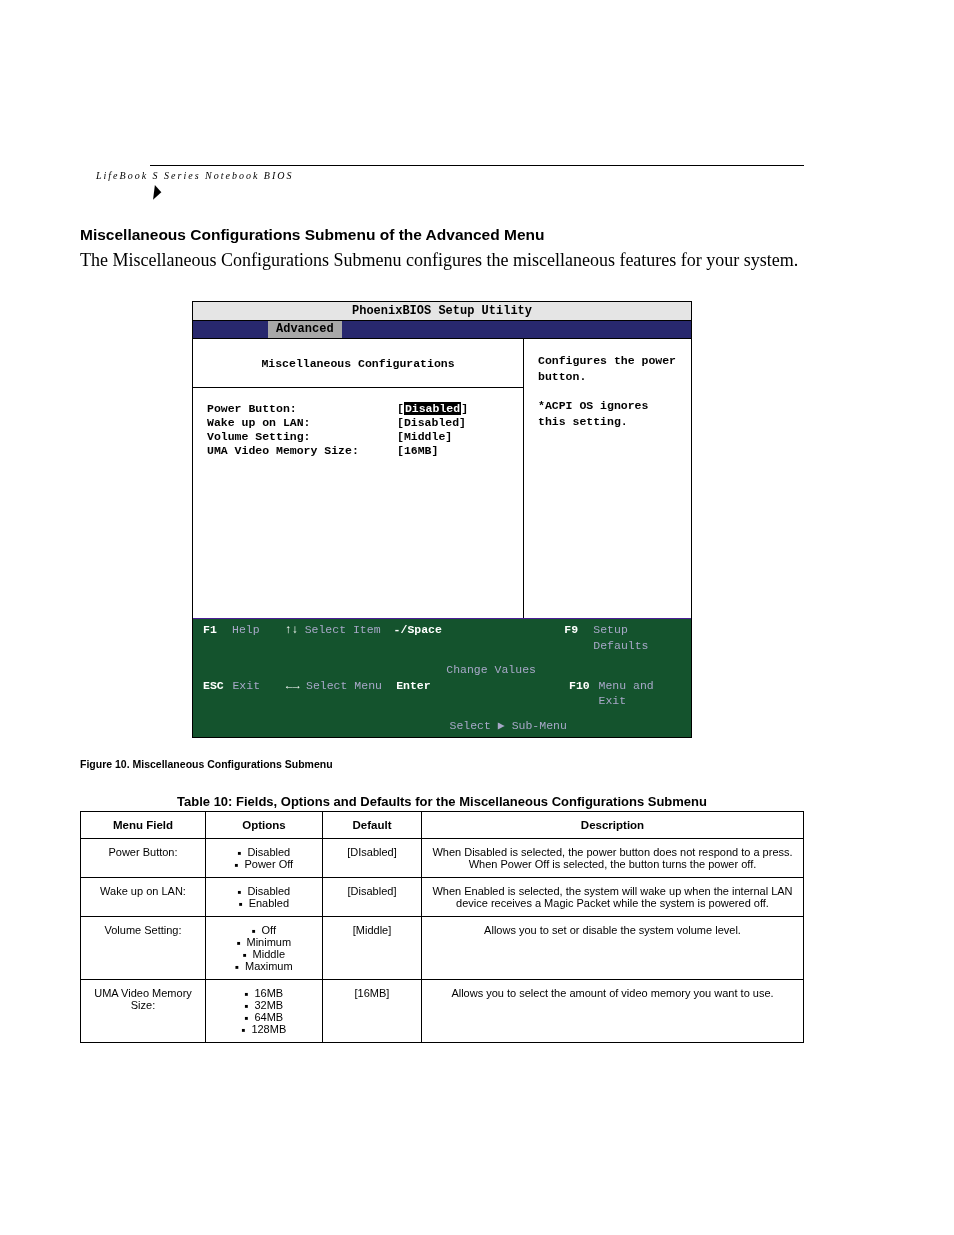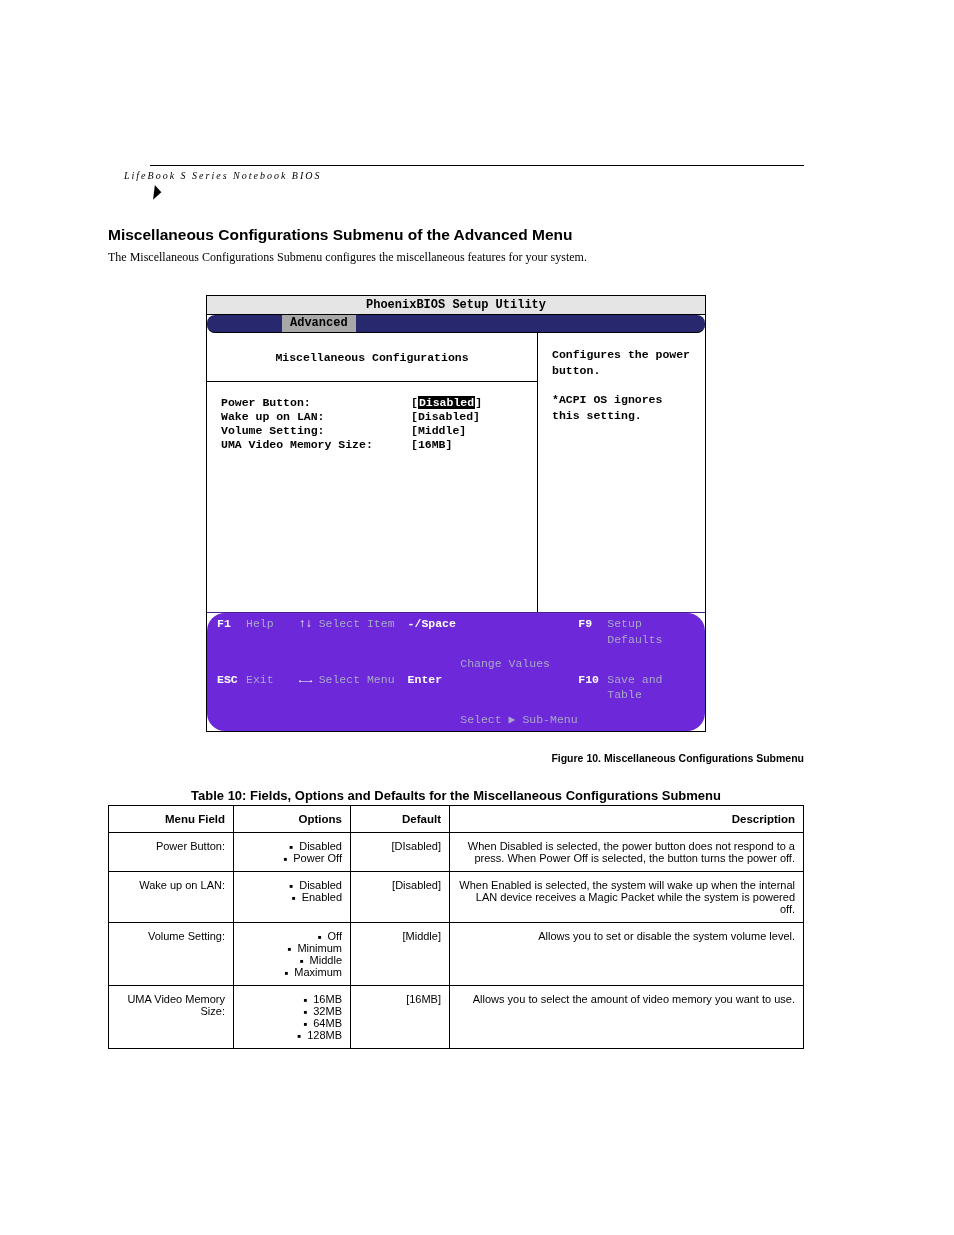--- a/index.html
+++ b/index.html
@@ -6,21 +6,21 @@
     background: #fff;
     margin: 0;
     font-family: Georgia, 'Times New Roman', serif;
     color: #000;
   }
   .page {
     width: 954px;
     height: 1235px;
     position: relative;
     box-sizing: border-box;
-    padding: 165px 150px 0 108px;
+    padding: 165px 150px 0 80px;
   }
   .top-border {
     position: absolute;
     top: 165px;
     left: 150px;
     right: 150px;
     height: 1px;
     background: #000;
   }
   .header-line {
@@ -40,21 +40,21 @@
     transform: scaleX(0.5);
   }
   .section-title {
     font-family: Helvetica, Arial, sans-serif;
     font-weight: bold;
     font-size: 15.5px;
     margin: 45px 0 6px 0;
   }
   .intro {
     font-family: 'Minion Pro', Georgia, 'Times New Roman', serif;
-    font-size: 12px;
+    font-size: 18px;
     margin: 0 0 30px 0;
   }
   
   .bios-box {
     width: 498px;
     margin: 0 auto;
     border: 1px solid #000;
     font-family: 'Courier New', Courier, monospace;
     font-size: 11.5px;
     line-height: 1.2;
@@ -66,21 +66,20 @@
     font-size: 12px;
     padding: 2px 0;
     border-bottom: 1px solid #000;
   }
   .bios-menu-bar {
     background: #28286e;
     color: #fff;
     height: 17px;
     position: relative;
     border-bottom: 1px solid #000;
-    border-radius: 8px;
   }
   .bios-tab {
     position: absolute;
     left: 75px;
     top: 0;
     background: #a8a8a8;
     color: #000;
     font-weight: bold;
     padding: 1px 8px;
     font-size: 12px;
@@ -105,39 +104,38 @@
   .bios-content {
     height: 230px;
     padding: 14px 14px;
     box-sizing: border-box;
   }
   .bios-row { white-space: pre; }
   .bios-selected { background: #000; color: #fff; padding: 0 1px; }
   .field-col { display:inline-block; width: 190px; }
   .bios-help-text { padding: 14px 10px 14px 14px; font-weight: bold; font-size:11.5px; line-height:1.35;}
   .bios-footer {
-    background: #6d28d9;
+    background: #14532d;
     color: #fff;
     font-size: 11.5px;
     padding: 3px 10px 4px 10px;
     line-height: 1.35;
-    border-radius: 18px;
   }
   .bios-footer-row { display: flex; }
   .bf-key { color: #fff; font-weight: bold; display:inline-block;}
   .bf-k1 { width: 32px; }
   .bf-a1 { width: 58px; color: #a8a8c8;}
   .bf-k2 { width: 22px; }
   .bf-a2 { width: 98px; color: #a8a8c8;}
   .bf-k3 { width: 58px; }
   .bf-a3 { width: 130px; color: #a8a8c8; margin-top: 40px;}
   .bf-k4 { width: 32px; }
   .bf-a4 { color: #a8a8c8;}
   .figure-caption {
-    text-align: right;
+    text-align: left;
     font-family: Helvetica, Arial, sans-serif;
     font-weight: bold;
     font-size: 10.5px;
     margin: 20px 0 24px 0;
   }
   .table-title {
     font-family: Helvetica, Arial, sans-serif;
     font-weight: bold;
     font-size: 13px;
     text-align: center;
@@ -146,21 +144,21 @@
   
   .data-table {
     width: 100%;
     border-collapse: collapse;
     font-family: Helvetica, Arial, sans-serif;
     font-size: 11px;
   }
   .data-table th, .data-table td {
     border: 1px solid #000;
     padding: 7px 8px;
-    text-align: right;
+    text-align: center;
     vertical-align: top;
   }
   .data-table th {
     font-weight: bold;
     font-size: 11.5px;
   }
   .data-table td.opts ul {
     list-style: none;
     margin: 0;
     padding: 0;
@@ -231,21 +229,21 @@
         <span class="bf-a4">Setup Defaults</span>
       </div>
       <div class="bios-footer-row">
         <span class="bf-key bf-k1">ESC</span>
         <span class="bf-a1">Exit</span>
         <span class="bf-key bf-k2">←→</span>
         <span class="bf-a2">Select Menu</span>
         <span class="bf-key bf-k3">Enter</span>
         <span class="bf-a3">Select ▶ Sub-Menu</span>
         <span class="bf-key bf-k4">F10</span>
-        <span class="bf-a4">Save and Table</span>
+        <span class="bf-a4">Menu and Exit</span>
       </div>
     </div>
   </div>
 
   <div class="figure-caption">Figure 10.   Miscellaneous Configurations Submenu</div>
 
   <div class="table-title">Table 10: Fields, Options and Defaults for the Miscellaneous Configurations Submenu</div>
 
   <table class="data-table">
     <thead>

